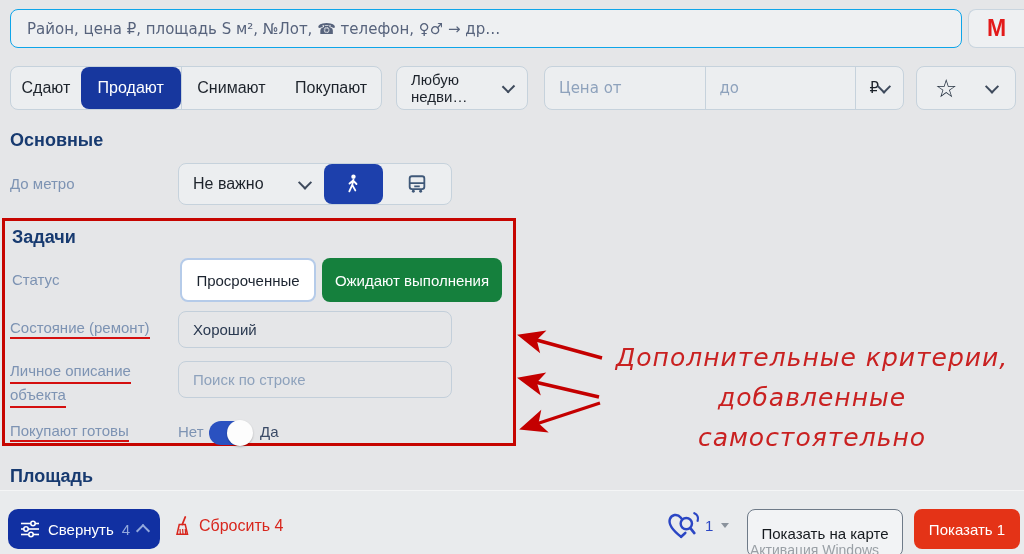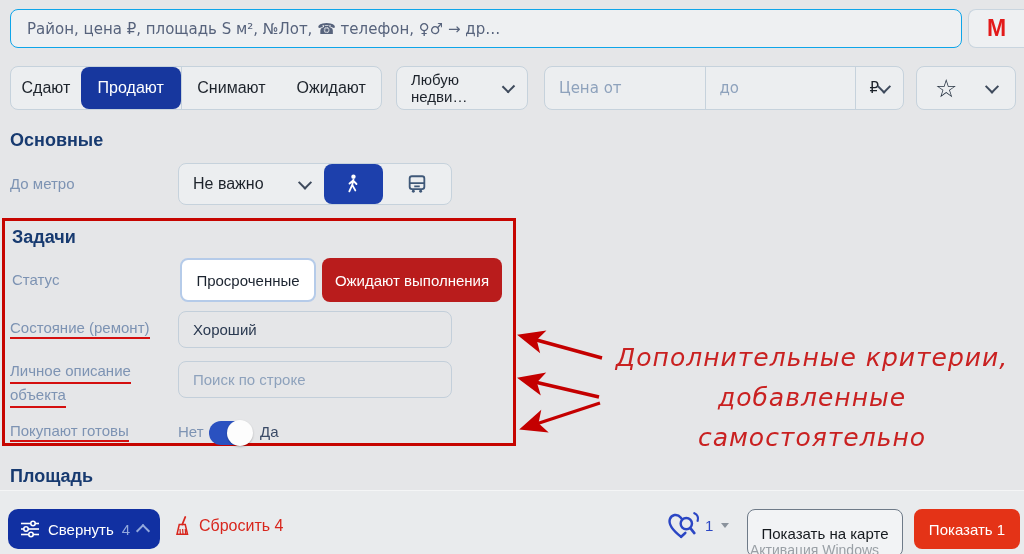--- a/index.html
+++ b/index.html
@@ -70,21 +70,21 @@
   
   .redbox{border:3px solid #c60500;}
 
   .btn-outline-focus{
     background:#fff;border:2px solid #b5cbe9;border-radius:8px;
     box-shadow:inset 0 0 0 2px #fff;
     display:flex;align-items:center;justify-content:center;
     font-size:15px;color:#1c2430;cursor:pointer;
   }
   .btn-blue{
-    background:#b91c1c;border-radius:8px;color:#fff;font-size:15px;
+    background:#15803d;border-radius:8px;color:#fff;font-size:15px;
     display:flex;align-items:center;justify-content:center;cursor:pointer;
   }
   .field{
     background:transparent;border:1px solid #c3cfda;border-radius:8px;
     display:flex;align-items:center;padding:6px 14px;
   }
   .field input{
     width:100%;border:none;background:transparent;outline:none;
     font-size:15px;color:#2a3950;padding:0;
     font-family:"Liberation Sans","DejaVu Sans",sans-serif;
@@ -146,21 +146,21 @@
   <input type="text" readonly="" value="Район, цена ₽, площадь S м², №Лот, ☎ телефон, ♀♂ → др…" style="">
 </div>
 <div class="abs logobox">
   <span class="m">М</span>
 </div>
 
 <div class="abs group" style="left:10px;top:66px;width:372px;height:44px;">
   <div class="seg" style="width:70px;">Сдают</div>
   <div class="seg sel" style="width:100px;">Продают</div>
   <div class="seg" style="width:100px;">Снимают</div>
-  <div class="seg" style="width:100px;border-left:none;">Ожидают</div>
+  <div class="seg" style="width:100px;border-left:none;">Покупают</div>
 </div>
 
 <div class="abs group dropdown" style="left:396px;top:66px;width:132px;height:44px;">
   <span>Любую недви…</span>
   <span class="chev down"></span>
 </div>
 
 <div class="abs group" style="left:544px;top:66px;width:360px;height:44px;">
   <div class="price-cell" style="width:150px;">
     <input type="text" placeholder="Цена от" style="">

